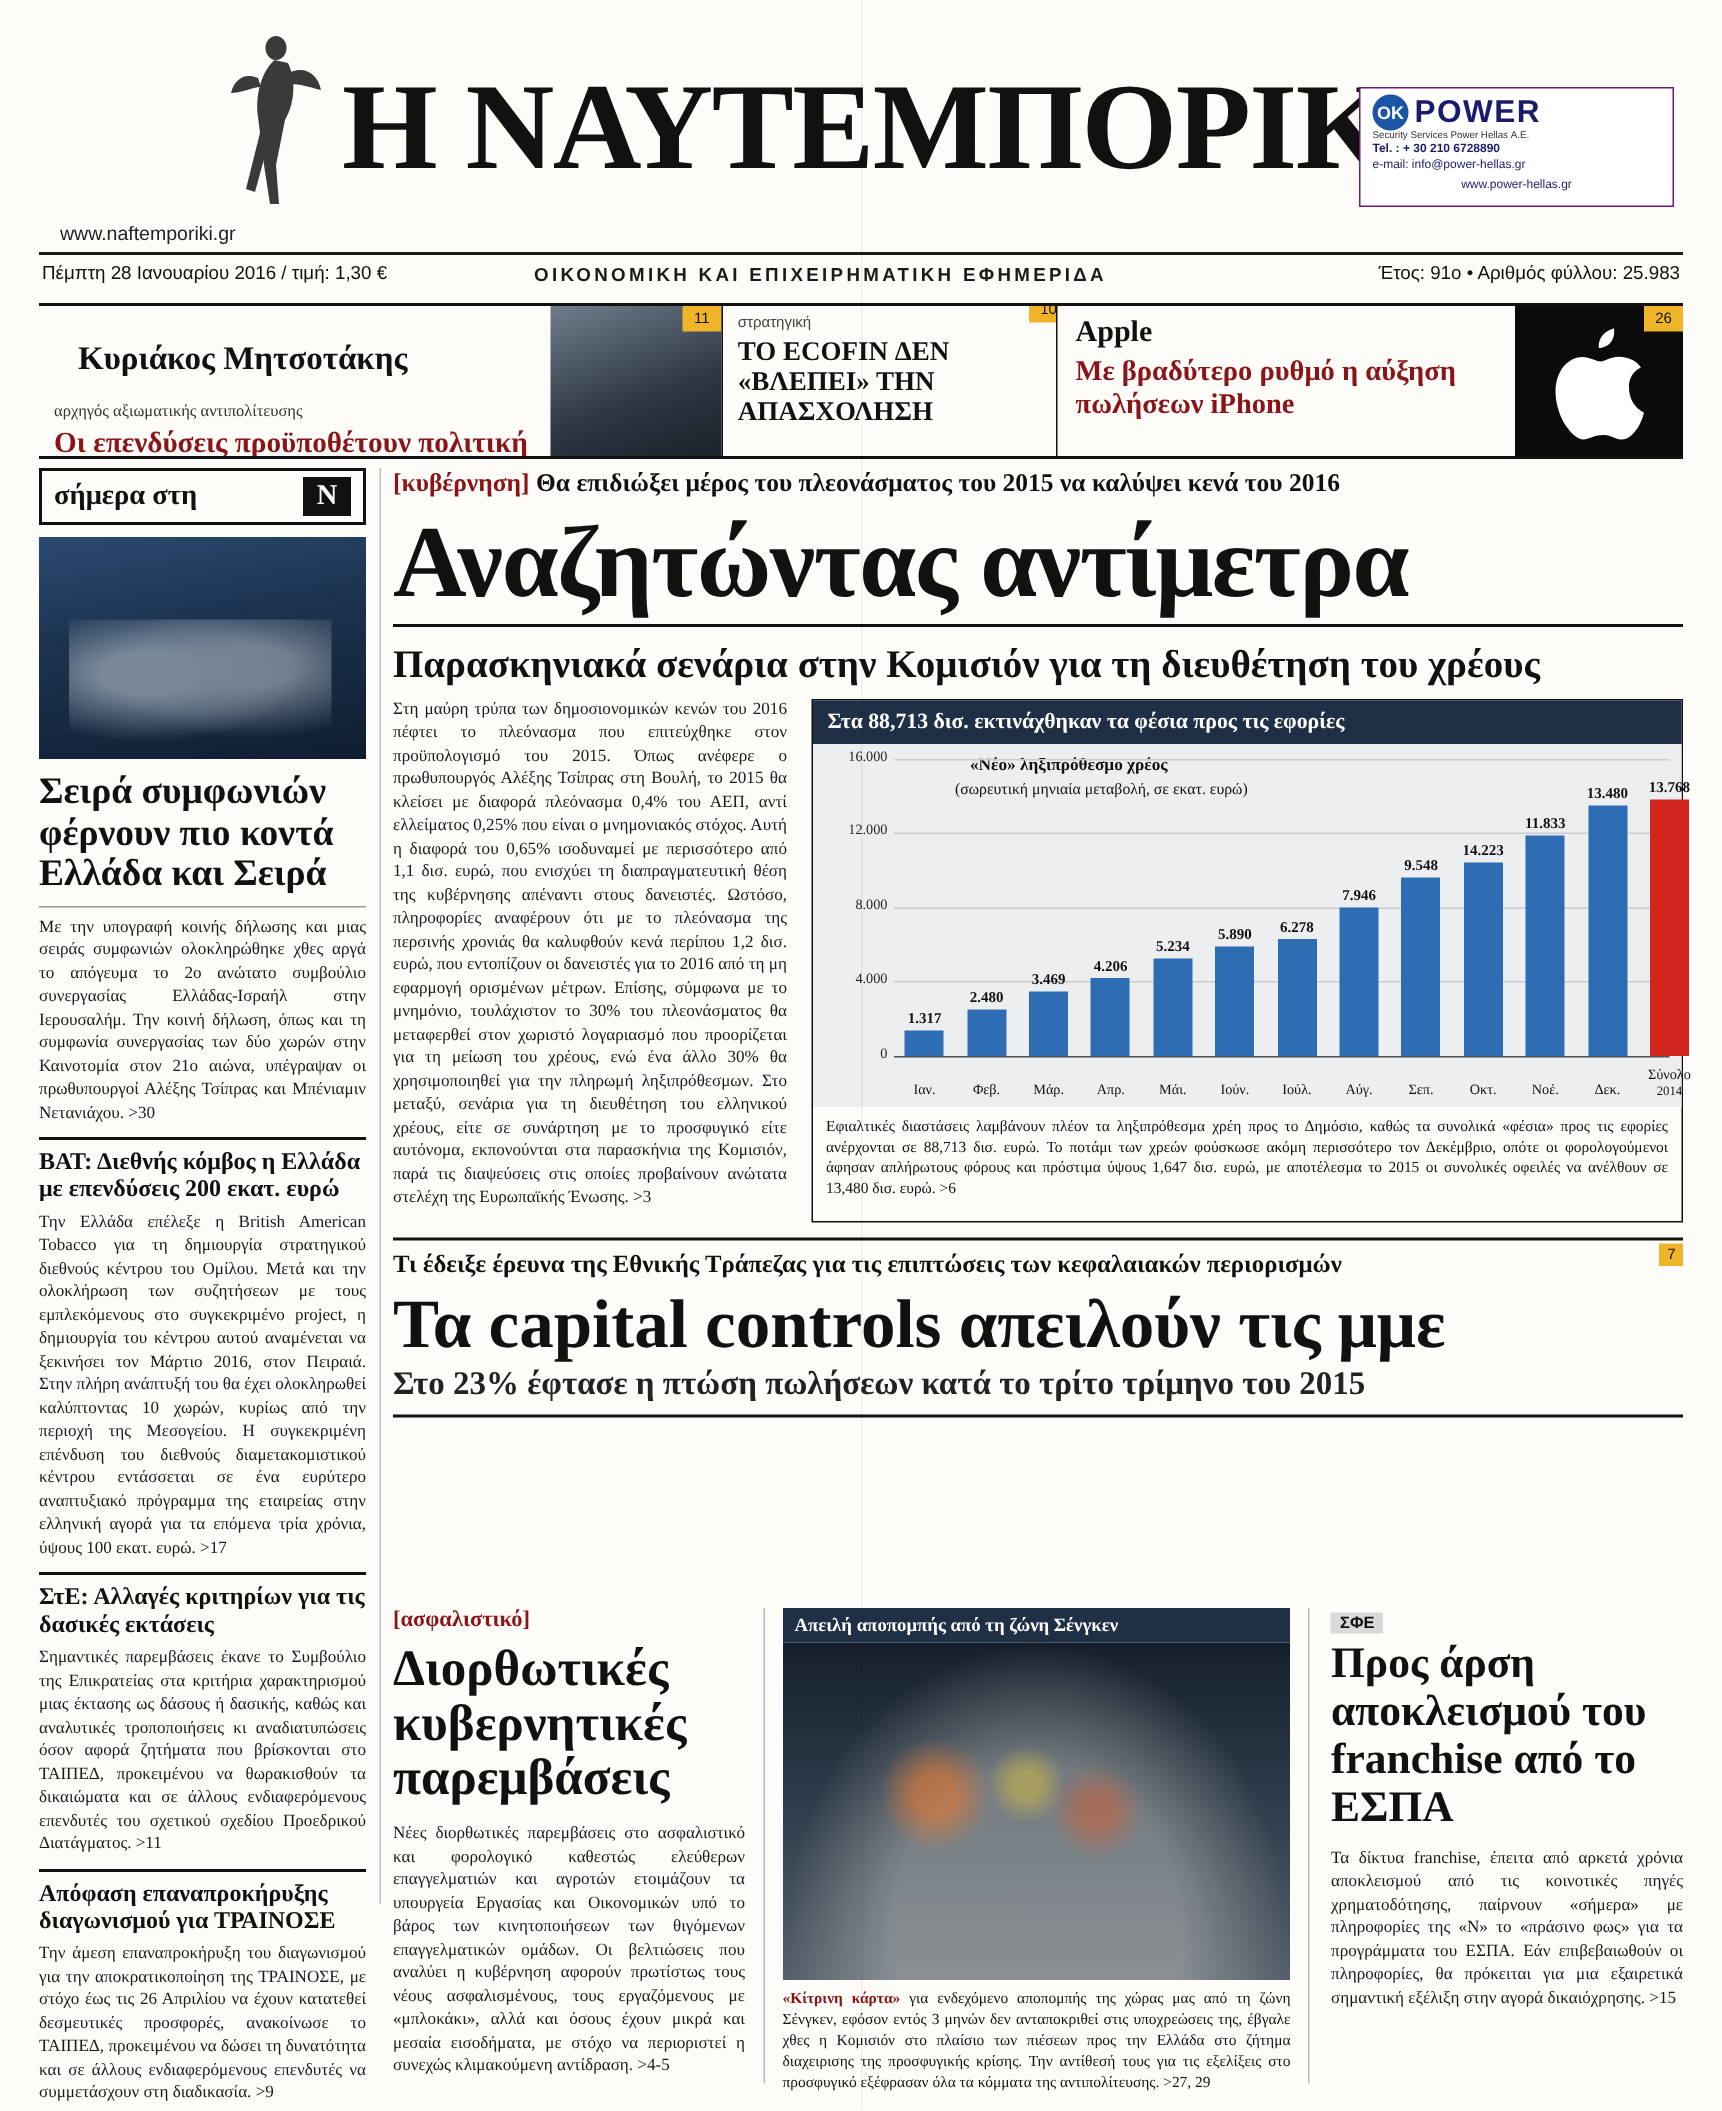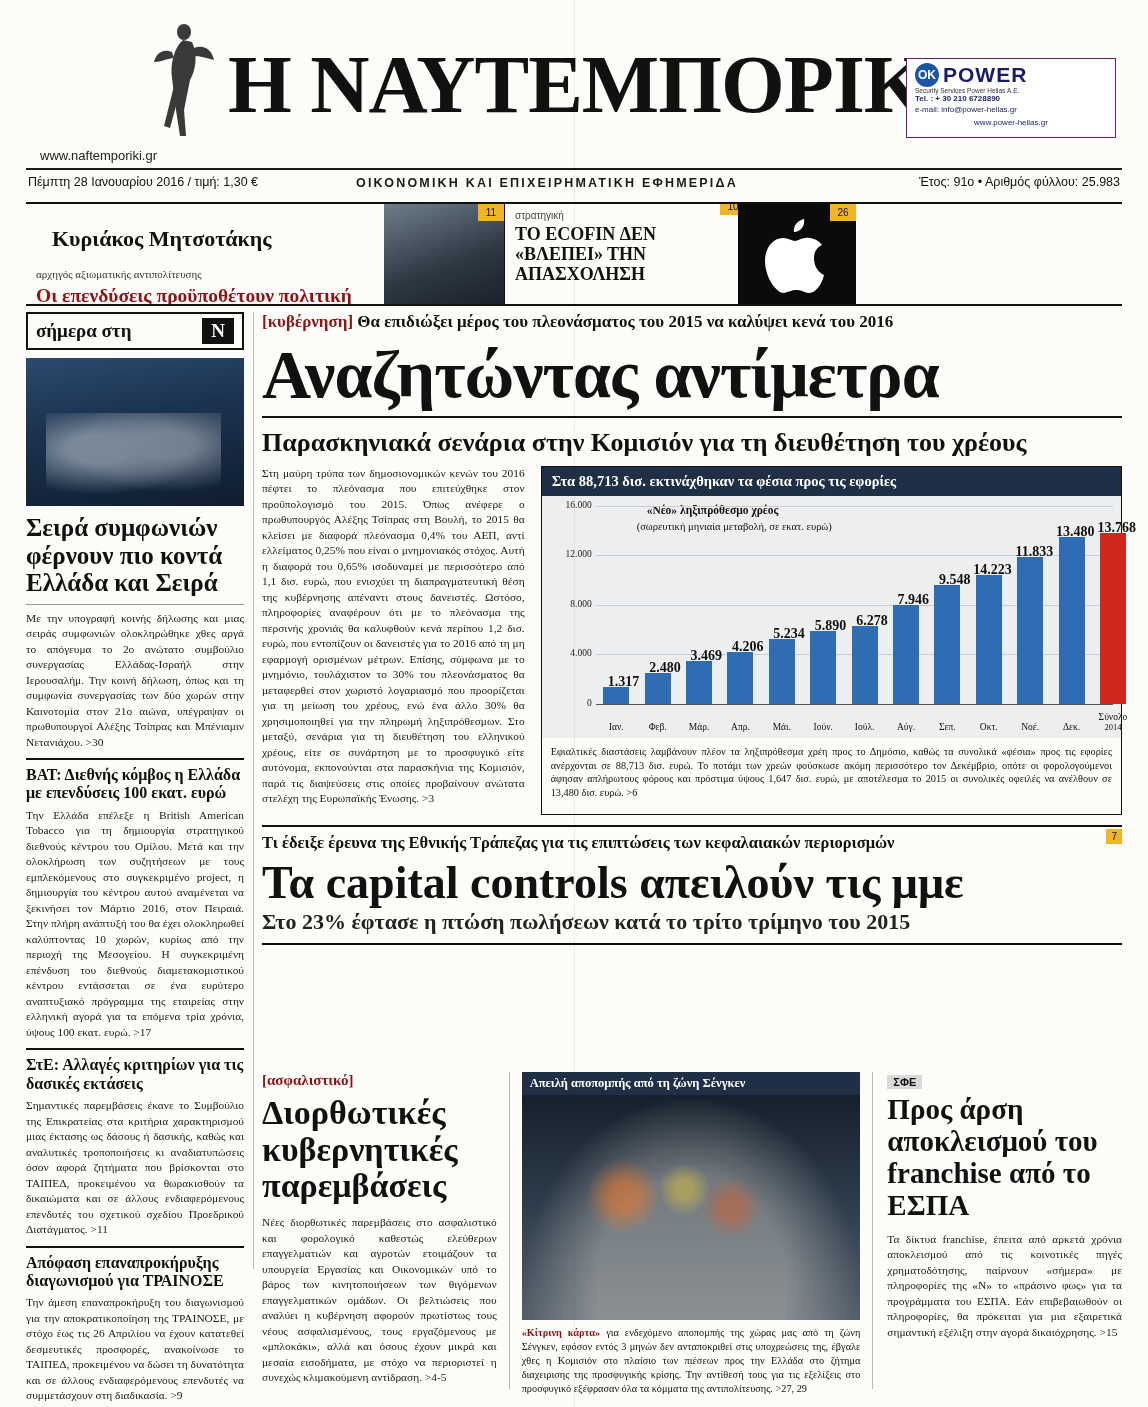--- a/index.html
+++ b/index.html
@@ -144,21 +144,21 @@
   .chart-legend2 { position:absolute; left:95px; top:25px; font-size:10.5px;text-align:center; }
   .plot { position:absolute; left:54px; right:8px; top:10px; bottom:28px; }
   .gridline { position:absolute; left:0; right:0; border-top:1px solid #c9ccd1; }
   .ytick {
     position:absolute; left:-52px; width:48px; text-align:right; font-size:9.5px; color:#222;
     transform:translateY(-6px);
   }
   .bar { position:absolute; bottom:0; width:26px; background:#2e6db4; }
   .bar.red { background:#d1271f; }
   .barval {
-    position:absolute; width:46px; text-align:right; font-size:14px; font-weight:bold; color:#111;
+    position:absolute; width:46px; text-align:center; font-size:10px; font-weight:bold; color:#111;
   }
   .xlab {
     position:absolute; width:46px; text-align:center; font-size:9.5px; color:#111; bottom:-22px;
   }
   .xlab small { display:block; font-size:8.5px; }
   .chart-note { font-size:10.3px; line-height:1.35; padding:7px 9px 8px; text-align:justify; }
 
   
   .band-rule { border-top:2px solid #111; margin-top:10px; }
   .cc { position:relative; padding-top:6px; }
@@ -249,20 +249,24 @@
       <div class="body">Οι επενδύσεις προϋποθέτουν πολιτική σταθερότητα</div>
     </div>
     <div class="teaser t-photo">
       <div class="pagenum" style="right:0;">11</div>
     </div>
     <div class="teaser t2">
       <div class="kicker">στρατηγική</div>
       <div class="body">ΤΟ ECOFIN ΔΕΝ «ΒΛΕΠΕΙ» ΤΗΝ ΑΠΑΣΧΟΛΗΣΗ</div>
       <div class="pagenum" style="right:-8px; top:-6px;margin-left:23px;">10</div>
     </div>
+    <div class="teaser t3">
+      <h3>Apple</h3>
+      <div class="body">Με βραδύτερο ρυθμό η αύξηση πωλήσεων iPhone</div>
+    </div>
     <div class="teaser t-photo apple" style="width:118px;">
       <svg width="70" height="80" viewBox="0 0 70 80" style="position:absolute;left:24px;top:10px;">
         <path d="M40 14c3-4 2-9 2-9s-5 1-8 5-2 8-2 8 5 0 8-4z" fill="#fff"></path>
         <path d="M52 44c0-10 8-13 8-13-4-6-11-7-13-7-6-1-11 3-14 3s-7-3-12-3c-6 0-12 4-15 10-6 11-2 27 4 36 3 4 7 9 12 9 5-1 7-3 13-3s7 3 12 3 8-4 11-8c3-5 4-10 4-10s-10-4-10-17z" fill="#fff"></path>
       </svg>
       <div class="pagenum" style="right:0;">26</div>
     </div>
   </div>
 
   <div class="main">
@@ -272,21 +276,21 @@
       <div class="today-box">
         <span class="lbl">σήμερα στη</span>
         <span class="nbox">N</span>
       </div>
       <div class="left-photo"></div>
       <div class="lead-head">Σειρά συμφωνιών φέρνουν πιο κοντά Ελλάδα και Σειρά</div>
       <div class="lead-rule"></div>
       <p class="body">Με την υπογραφή κοινής δήλωσης και μιας σειράς συμφωνιών ολοκληρώθηκε χθες αργά το απόγευμα το 2ο ανώτατο συμβούλιο συνεργασίας Ελλάδας-Ισραήλ στην Ιερουσαλήμ. Την κοινή δήλωση, όπως και τη συμφωνία συνεργασίας των δύο χωρών στην Καινοτομία στον 21ο αιώνα, υπέγραψαν οι πρωθυπουργοί Αλέξης Τσίπρας και Μπένιαμιν Νετανιάχου. &gt;30</p>
 
       <div class="hr-dark"></div>
-      <div class="sub-head">ΒΑΤ: Διεθνής κόμβος η Ελλάδα με επενδύσεις 100 εκατ. ευρώ</div>
+      <div class="sub-head">ΒΑΤ: Διεθνής κόμβος η Ελλάδα με επενδύσεις 200 εκατ. ευρώ</div>
       <p class="body tiny">Την Ελλάδα επέλεξε η British American Tobacco για τη δημιουργία στρατηγικού διεθνούς κέντρου του Ομίλου. Μετά και την ολοκλήρωση των συζητήσεων με τους εμπλεκόμενους στο συγκεκριμένο project, η δημιουργία του κέντρου αυτού αναμένεται να ξεκινήσει τον Μάρτιο 2016, στον Πειραιά. Στην πλήρη ανάπτυξή του θα έχει ολοκληρωθεί καλύπτοντας 10 χωρών, κυρίως από την περιοχή της Μεσογείου. Η συγκεκριμένη επένδυση του διεθνούς διαμετακομιστικού κέντρου εντάσσεται σε ένα ευρύτερο αναπτυξιακό πρόγραμμα της εταιρείας στην ελληνική αγορά για τα επόμενα τρία χρόνια, ύψους 100 εκατ. ευρώ. &gt;17</p>
 
       <div class="hr-dark"></div>
       <div class="sub-head">ΣτΕ: Αλλαγές κριτηρίων για τις δασικές εκτάσεις</div>
       <p class="body tiny">Σημαντικές παρεμβάσεις έκανε το Συμβούλιο της Επικρατείας στα κριτήρια χαρακτηρισμού μιας έκτασης ως δάσους ή δασικής, καθώς και αναλυτικές τροποποιήσεις κι αναδιατυπώσεις όσον αφορά ζητήματα που βρίσκονται στο ΤΑΙΠΕΔ, προκειμένου να θωρακισθούν τα δικαιώματα και σε άλλους ενδιαφερόμενους επενδυτές του σχετικού σχεδίου Προεδρικού Διατάγματος. &gt;11</p>
 
       <div class="hr-dark"></div>
       <div class="sub-head">Απόφαση επαναπροκήρυξης διαγωνισμού για ΤΡΑΙΝΟΣΕ</div>
       <p class="body tiny">Την άμεση επαναπροκήρυξη του διαγωνισμού για την αποκρατικοποίηση της ΤΡΑΙΝΟΣΕ, με στόχο έως τις 26 Απριλίου να έχουν κατατεθεί δεσμευτικές προσφορές, ανακοίνωσε το ΤΑΙΠΕΔ, προκειμένου να δώσει τη δυνατότητα και σε άλλους ενδιαφερόμενους επενδυτές να συμμετάσχουν στη διαδικασία. &gt;9</p>
     </div>

